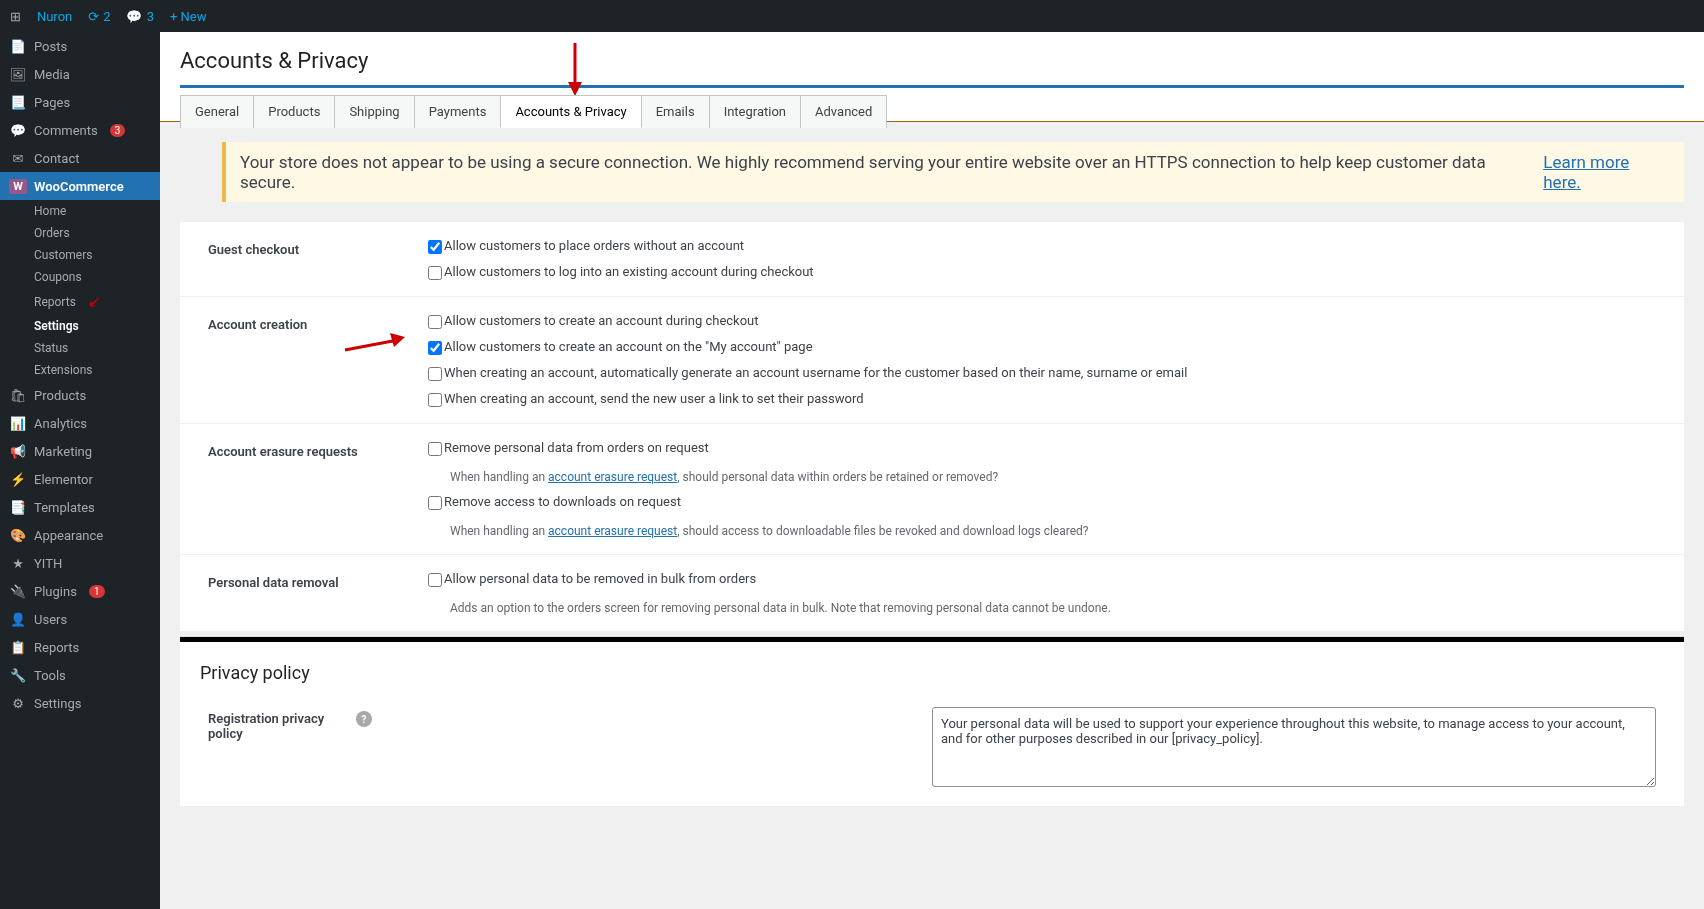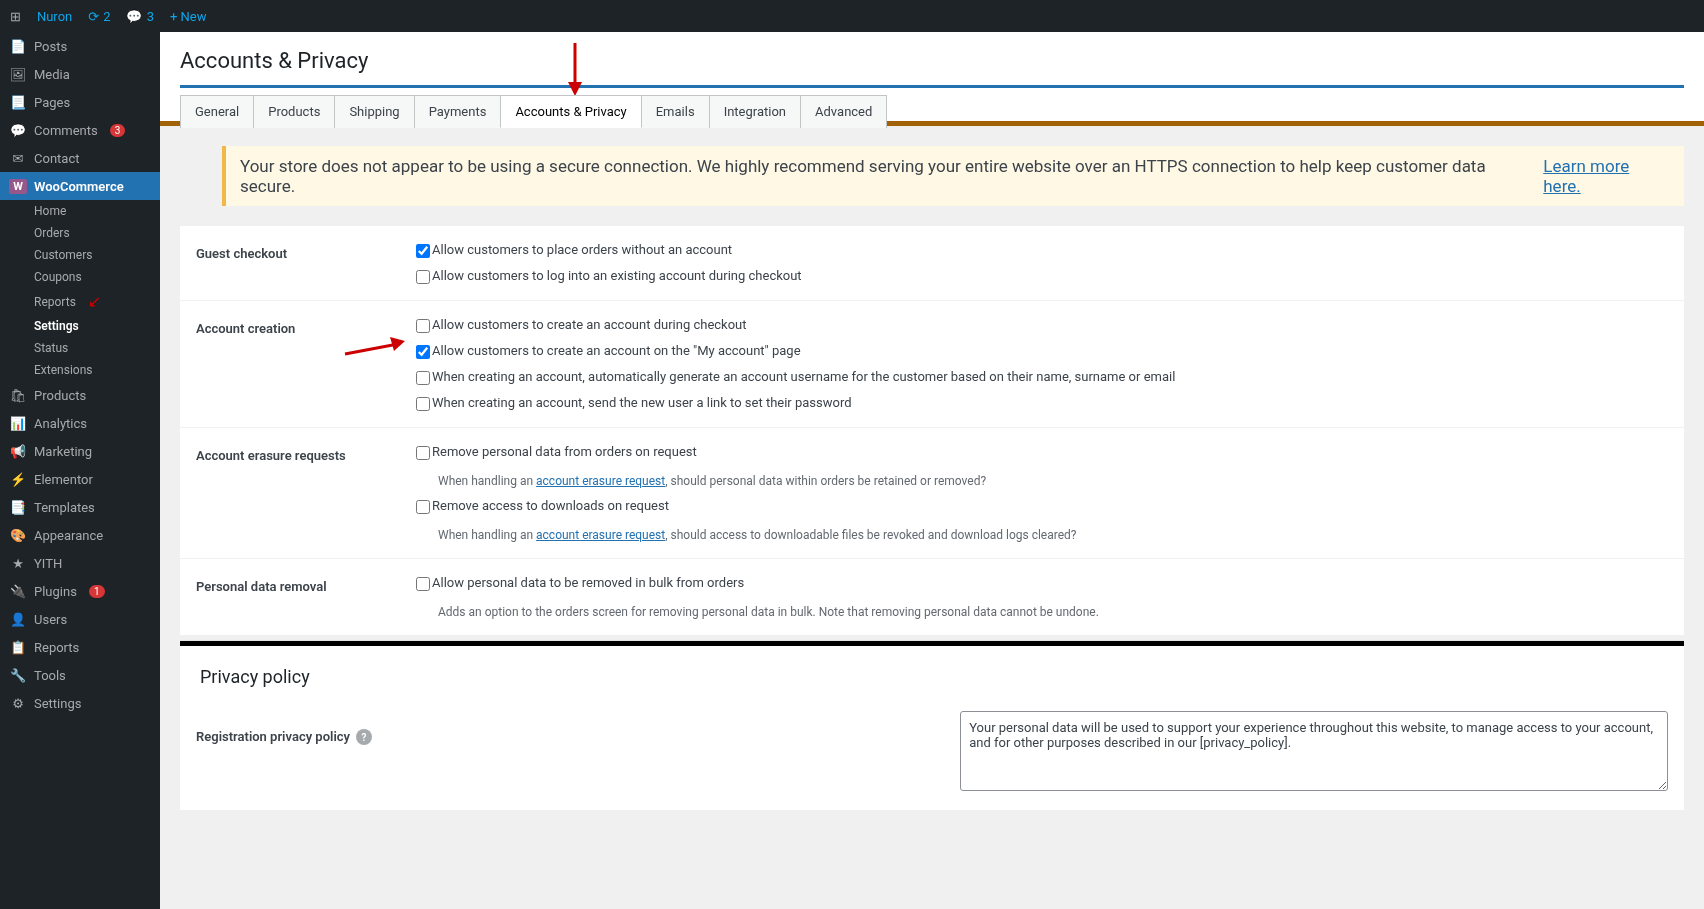--- a/index.html
+++ b/index.html
@@ -27,21 +27,21 @@
     .sidebar-icon { width: 16px; height: 16px; display: flex; align-items: center; justify-content: center; flex-shrink: 0; }
     .sidebar-sub { padding-left: 10px; }
     .sidebar-sub .sidebar-item { padding: 4px 10px 4px 24px; font-size: 12px; }
     .sidebar-sub .sidebar-item.active { color: #fff; background: transparent; font-weight: 600; }
     .badge-red { background: #d63638; color: #fff; border-radius: 10px; padding: 1px 5px; font-size: 10px; margin-left: 4px; }
 
     
     #main { margin-left: 160px; margin-top: 32px; flex: 1; overflow-y: auto; background: #f0f0f1; }
 
     
-    .page-header { background: #fff; padding: 16px 20px 0; border-bottom: 5px solid #a16207; }
+    .page-header { background: #fff; padding: 16px 20px 0; border-bottom: 1px solid #a16207; }
     .page-title { font-size: 22px; font-weight: 400; color: #1d2327; margin-bottom: 12px; }
 
     
     .tabs-bar { display: flex; gap: 0; border-bottom: none; }
     .tab-item {
       padding: 8px 14px; border: 1px solid #c3c4c7; border-bottom: none;
       background: #f6f7f7; color: #3c434a; cursor: pointer; font-size: 13px;
       margin-right: -1px; position: relative; top: 7px;
     }
     .tab-item.active { background: #fff; color: #000; border-bottom: 1px solid #fff; z-index: 1; }
@@ -53,21 +53,21 @@
     .notice-warning {
       background: #fff8e5; border-left: 4px solid #f0b849;
       padding: 10px 14px; margin-bottom: 20px; font-size: 17px; color: #3c434a;
       display: flex; align-items: flex-start; gap: 8px; margin-left: 42px;
     }
     .notice-warning a { color: #2271b1; }
 
     
     .settings-table { width: 100%; border-collapse: collapse; background: #fff; }
     .settings-table tr { border-bottom: 1px solid #f0f0f1; }
-    .settings-table td { padding: 16px 16px; vertical-align: top; margin-top: 14px; }
+    .settings-table td { padding: 16px 28px; vertical-align: top; }
     .settings-table td:first-child { width: 220px; font-weight: 600; color: #3c434a; padding-top: 20px; }
     .checkboxes-group { display: flex; flex-direction: column; gap: 10px; }
     .checkbox-row { display: flex; align-items: flex-start; gap: 2px; font-size: 13px; color: #3c434a; }
     .checkbox-row input[type="checkbox"] { margin-top: 2px; flex-shrink: 0; width: 14px; height: 14px; }
     .helper-text { color: #646970; font-size: 12px; margin-top: 4px; margin-left: 22px; }
     .helper-text a { color: #2271b1; }
 
     
     .section-heading { font-size: 18px; font-weight: 400; color: #1d2327; padding: 20px 20px 8px; background: #fff; border-top: 5px solid #000000; }
     .section-desc { padding: 0 20px 16px; background: #fff; font-size: 13px; color: #646970; }

